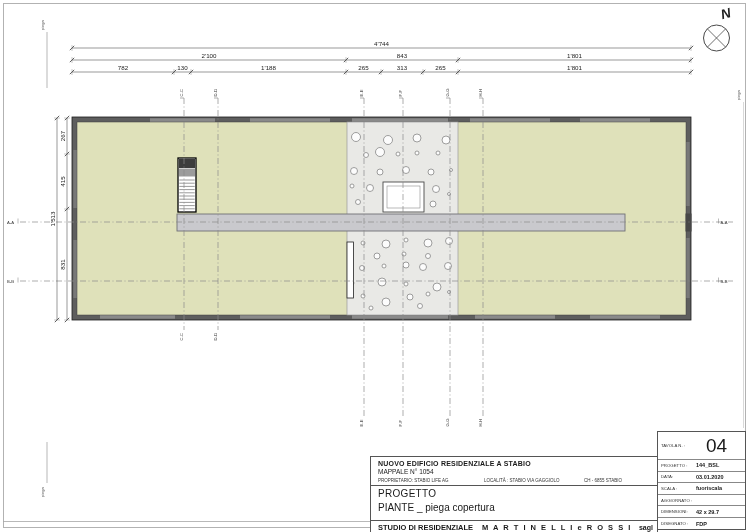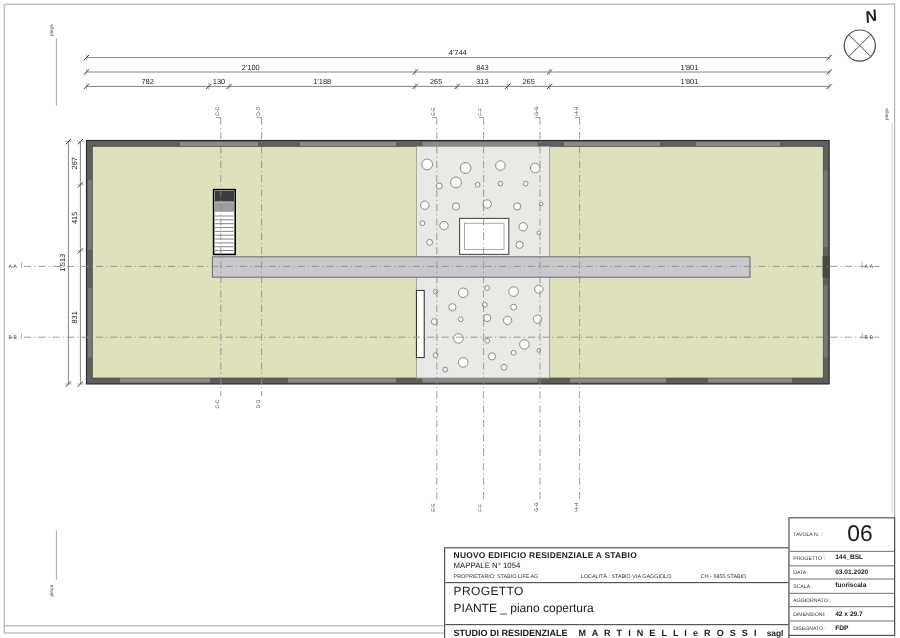--- a/index.html
+++ b/index.html
@@ -238,21 +238,21 @@
       <div class="t-proj">NUOVO EDIFICIO RESIDENZIALE A STABIO</div>
       <div class="t-parcel">MAPPALE N° 1054</div>
       <div class="t-tiny-row">
         <span class="t-owner">PROPRIETARIO: STABIO LIFE AG</span>
         <span class="t-loc">LOCALITÀ : STABIO VIA GAGGIOLO</span>
         <span class="t-place">CH - 6855 STABIO</span>
       </div>
     </div>
     <div class="tb-mid">
       <div class="t-progetto">PROGETTO</div>
-      <div class="t-piante">PIANTE _ piano copertura</div>
+      <div class="t-piante">PIANTE _ piega copertura</div>
     </div>
     <div class="tb-foot">
       <div class="t-studio-row">
         <span class="t-studio">STUDIO DI RESIDENZIALE</span>
         <span class="t-name">M A R T I N E L L I  e  R O S S I</span>
         <span class="t-sagl">sagl</span>
       </div>
       <div class="t-addr-row">
         <div class="t-addr-left">
           <div>VIA TURCONI 15</div>
@@ -262,21 +262,21 @@
           <div>TEL. 091-646 67 54</div>
           <div><span>E-MAIL</span>&nbsp;&nbsp;<span>MARTINELLI.ROSSI@BLUEWIN.CH</span></div>
         </div>
       </div>
     </div>
   </div>
 
   <div class="tb-right" id="tb-fields">
       <div class="tb-row tb-row-first">
         <span class="lbl">TAVOLA N. :</span>
-        <span class="val">06</span>
+        <span class="val">04</span>
       </div>
       <div class="tb-row tb-row-rest">
         <span class="lbl">PROGETTO :</span>
         <span class="val">144_BSL</span>
       </div>
       <div class="tb-row tb-row-rest">
         <span class="lbl">DATA:</span>
         <span class="val">03.01.2020</span>
       </div>
       <div class="tb-row tb-row-rest">

